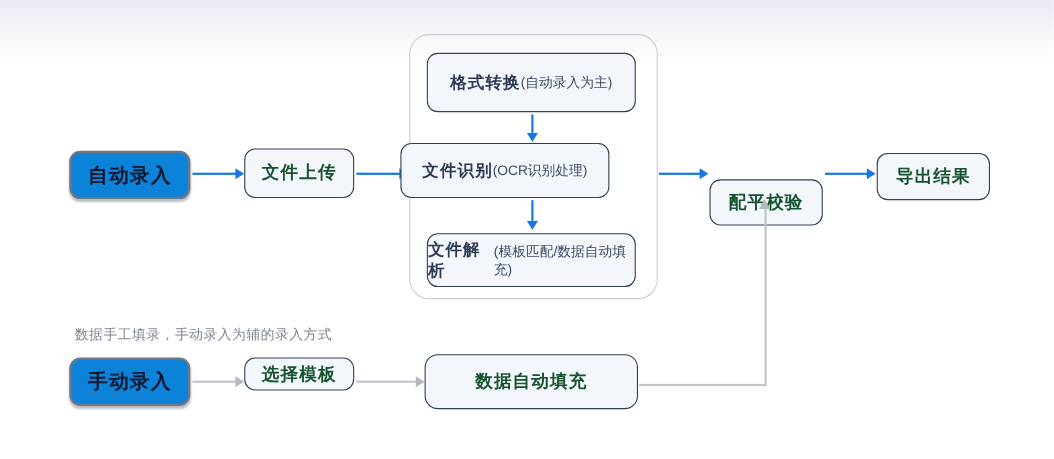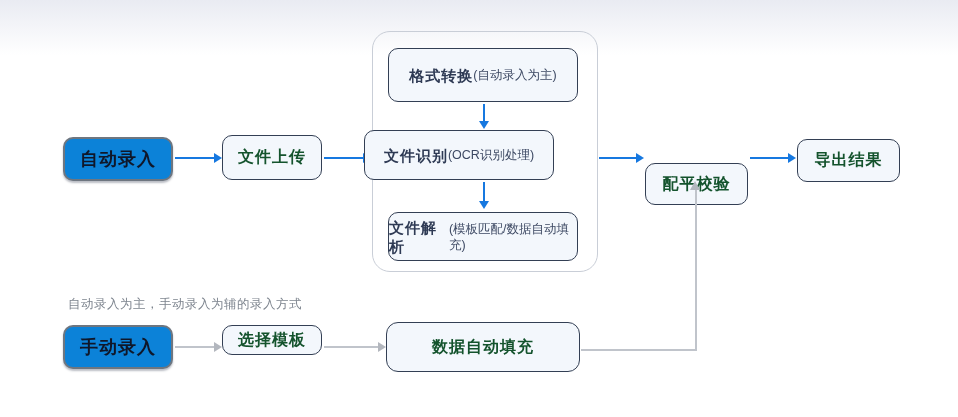--- a/index.html
+++ b/index.html
@@ -134,21 +134,21 @@
   <div class="hline blue" style="left:599px; top:157px; width:38px;"></div>
   <div class="ah ah-right blue-h" style="left:636px; top:153px;"></div>
 
   <div class="node" style="left:645px; top:139px; width:103px; height:42px;margin-top:24px;">配平校验</div>
 
   <div class="hline blue" style="left:750px; top:157px; width:39px;"></div>
   <div class="ah ah-right blue-h" style="left:788px; top:153px;"></div>
 
   <div class="node" style="left:797px; top:139px; width:103px; height:43px;">导出结果</div>
 
-  <div class="caption" style="left:68px; top:296px;">自动录入为主，手动录入为辅的录入方式</div>
+  <div class="caption" style="left:68px; top:296px;">数据手工填录，手动录入为辅的录入方式</div>
 
   <div class="start-btn" style="left:63px; top:325px; width:110px; height:44px;">手动录入</div>
 
   <div class="hline gray" style="left:175px; top:346px; width:40px;"></div>
   <div class="ah ah-right gray-h" style="left:214px; top:342px;"></div>
 
   <div class="node" style="left:222px; top:325px; width:100px; height:30px;">选择模板</div>
 
   <div class="hline gray" style="left:324px; top:346px; width:55px;"></div>
   <div class="ah ah-right gray-h" style="left:378px; top:342px;"></div>

